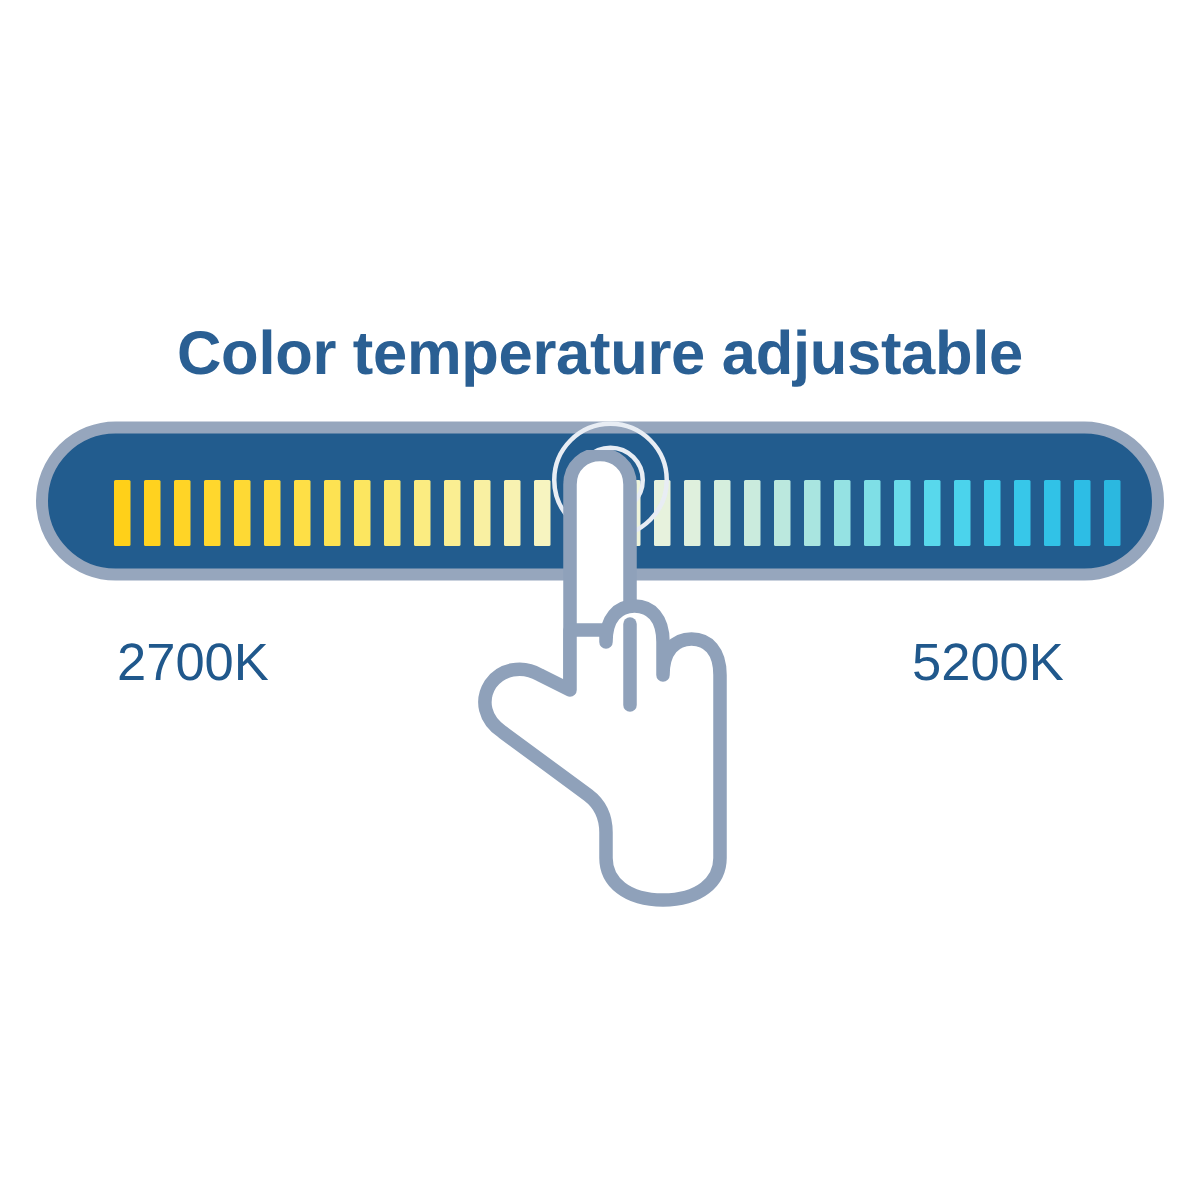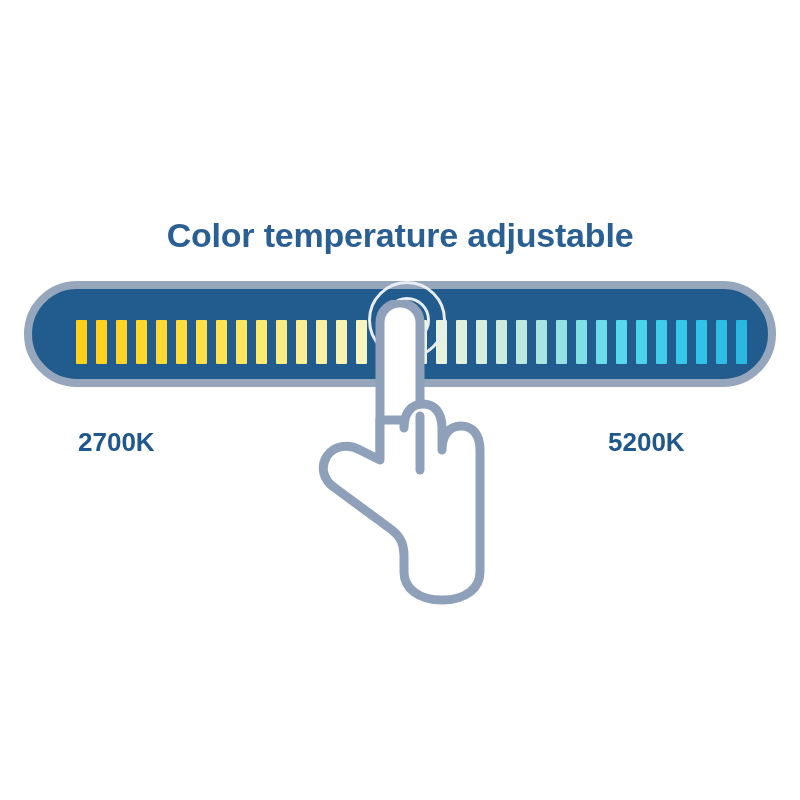--- a/index.html
+++ b/index.html
@@ -23,21 +23,21 @@
     background: #ffffff;
   }
 
   
   .title {
     position: absolute;
     left: 0;
     top: 211px;
     width: 800px;
     text-align: center;
-    font-size: 34px;
+    font-size: 41px;
     font-weight: 600;
     letter-spacing: -0.2px;
     color: #2a5f93;
     line-height: 48px;
     white-space: nowrap;
     user-select: none;
   }
 
   
   .slider-wrap {
@@ -99,22 +99,22 @@
     top: 300px;
     width: 220px;
     height: 310px;
     pointer-events: none;
   }
 
   
   .kelvin {
     position: absolute;
     top: 420px;
-    font-size: 26px;
-    font-weight: bold;
+    font-size: 35px;
+    font-weight: normal;
     color: #20588c;
     line-height: 44px;
     white-space: nowrap;
     user-select: none;
   }
   .kelvin.left  { left: 78px; }
   .kelvin.right { left: 608px; }
 </style>
 </head>
 <body>

